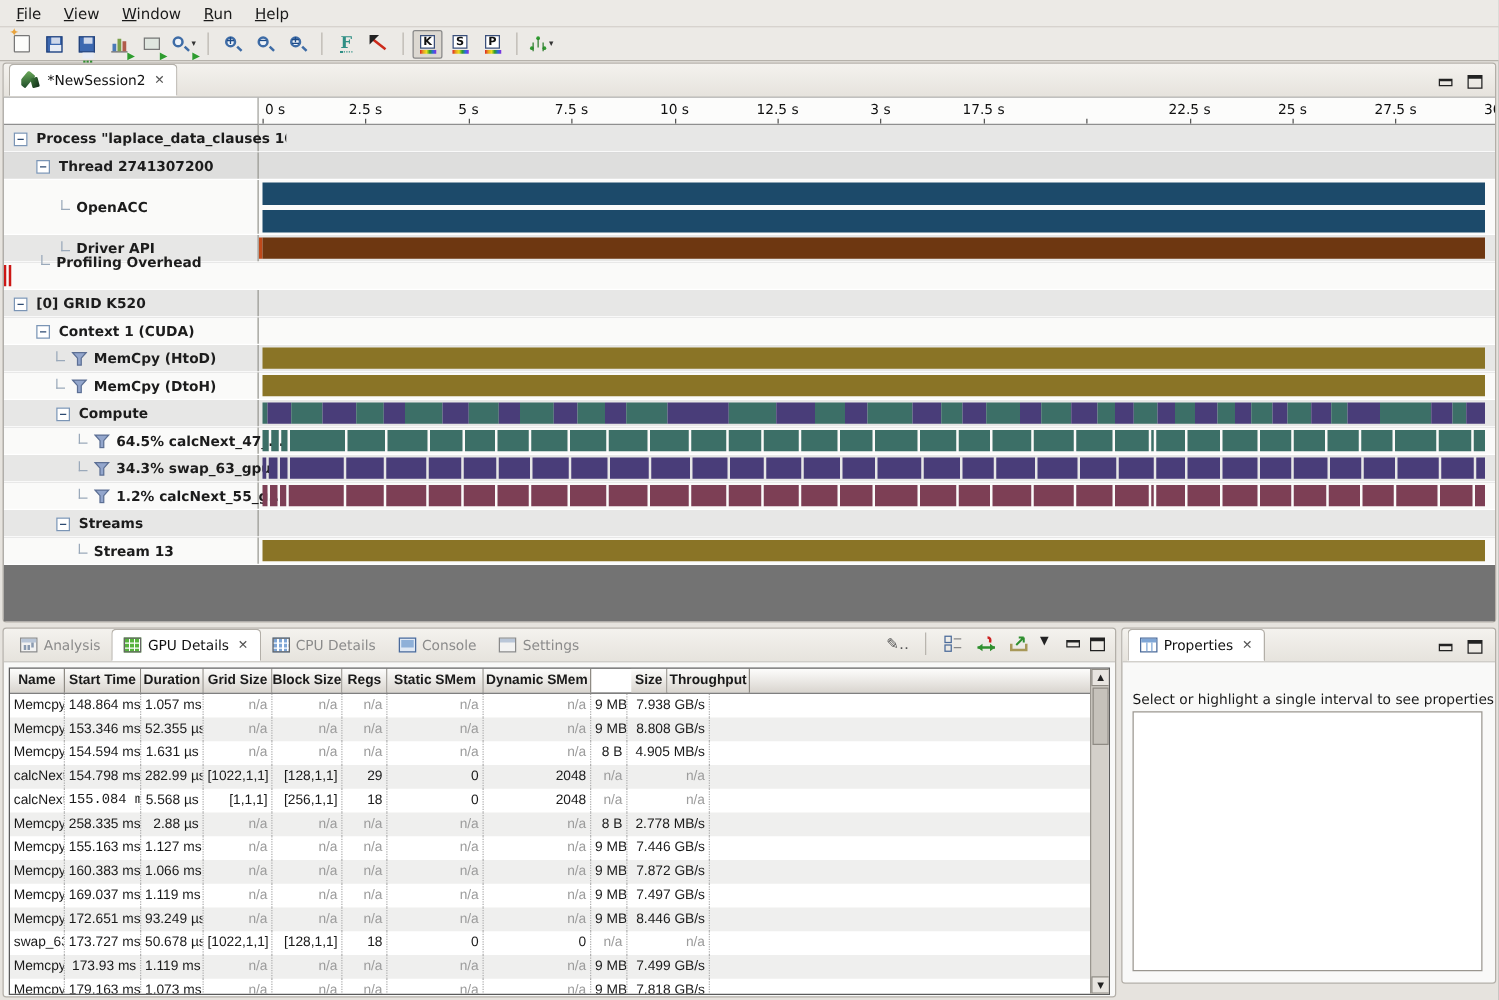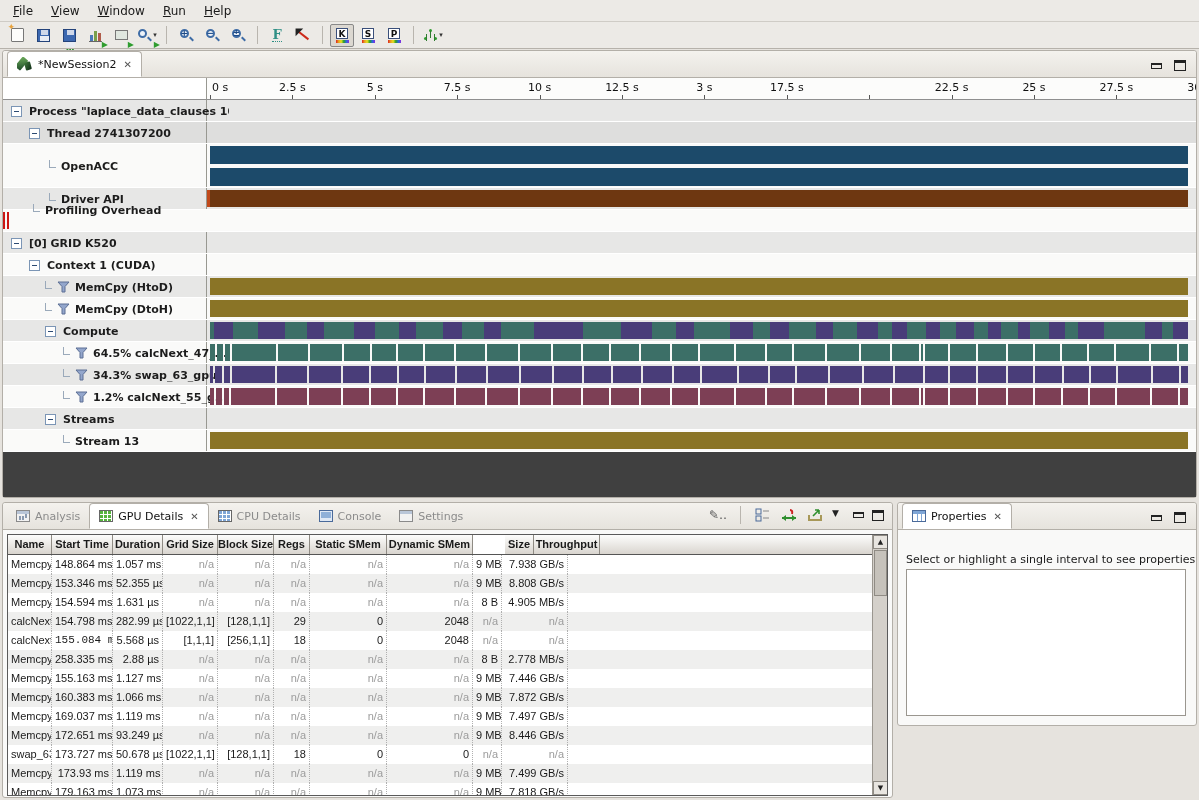--- a/index.html
+++ b/index.html
@@ -56,21 +56,21 @@
   .winbtns { margin-left:auto; display:flex; align-items:center; gap:12px; padding:0 10px 6px 0; }
   .min-glyph { width:11px; height:6px; border:1px solid #222; border-top:2px solid #222; }
   .max-glyph { width:12px; height:11px; border:1px solid #222; border-top:3px solid #222; }
   .viewmenu { font-size:9px; color:#222; padding:0 6px 4px 0; }
 
   
   #timelinePanel { left:2px; top:50px; width:1195px; height:448px; }
   .nv-icon { width:16px; height:14px; position:relative; overflow:hidden; }
   .nv-icon:before { content:""; position:absolute; left:1px; top:0px; width:7px; height:13px; background:linear-gradient(135deg,#6fae5c,#1d4a28); transform:rotate(40deg); border-radius:1px; }
   .nv-icon:after { content:""; position:absolute; left:8px; top:5px; width:6px; height:8px; background:linear-gradient(135deg,#3f7a3c,#0f2a16); transform:rotate(-15deg); border-radius:1px; }
-  .tl-body { position:absolute; left:0; right:0; top:27px; bottom:0; background:#404040; overflow:hidden; }
+  .tl-body { position:absolute; left:0; right:0; top:27px; bottom:0; background:#737373; overflow:hidden; }
   .ruler { position:absolute; left:204px; right:0; top:0; height:22px; background:#fcfcfb; border-bottom:1px solid #8f8f8f; overflow:hidden; }
   .rlabel { position:absolute; top:3px; font-size:11px; color:#111; white-space:nowrap; }
   .rtick { position:absolute; bottom:0; width:1px; height:4px; background:#555; }
   .ruler-corner { position:absolute; left:0; top:0; width:204px; height:22px; background:#fff; border-bottom:1px solid #8f8f8f; border-right:1px solid #989891; }
   .tl-rows { position:absolute; left:0; right:0; top:22px; bottom:0; overflow:hidden; }
   .tl-row { position:relative; display:flex; border-bottom:1px solid #fff; }
   .bg-g  { background:#e7e7e6; }
   .bg-g2 { background:#dededd; }
   .bg-w  { background:#fafaf9; }
   .tree-cell { width:204px; position:relative; border-right:1px solid #989891; flex:none; }
@@ -81,21 +81,21 @@
   .elbow { position:absolute; top:50%; margin-top:-6px; width:7px; height:8px; border-left:1px solid #9aa9ba; border-bottom:1px solid #9aa9ba; }
   .funnel { position:absolute; top:50%; margin-top:-6px; }
   .track { flex:1; position:relative; overflow:hidden; }
   .bar { position:absolute; top:2px; bottom:2px; }
   .segbox { position:absolute; left:3px; right:8px; top:2px; bottom:2px; display:flex; gap:2px; }
   .segbox.nogap { gap:0; }
   .seg { flex-basis:0; min-width:1px; }
 
   
   #detailsPanel { left:2px; top:502px; width:891px; height:296px; }
-  #propsPanel { left:897px; top:502px; width:300px; height:224px; }
+  #propsPanel { left:897px; top:502px; width:300px; height:285px; }
   .tab-icon { width:14px; height:12px; position:relative; flex:none; }
   .ic-grid { border:1px solid #666; background:repeating-linear-gradient(90deg,#57b33e 0 3px,#fff 3px 4px), #57b33e; }
   .ic-grid:before { content:""; position:absolute; left:0; top:3px; right:0; height:1px; background:#fff; box-shadow:0 4px 0 #fff; }
   .ic-grid.blue { background:repeating-linear-gradient(90deg,#7fa6d6 0 3px,#fff 3px 4px), #7fa6d6; }
   .ic-win { border:1px solid #8a8a8a; background:#f2f2f2; }
   .ic-win:before { content:""; position:absolute; left:0; top:0; right:0; height:3px; background:#b9c6d8; }
   .ic-win.chart:after { content:""; position:absolute; left:2px; bottom:1px; width:2px; height:4px; background:#8a9ab0; box-shadow:3px 0 0 #8a9ab0, 6px -2px 0 #8a9ab0; }
   .ic-console { border:1px solid #4a6a9a; background:#dfe8f4; }
   .ic-console:before { content:""; position:absolute; left:1px; top:1px; right:1px; height:6px; background:#8fb0d8; }
   .dtoolbar { margin-left:auto; display:flex; align-items:center; gap:8px; padding:0 8px 5px 0; }

